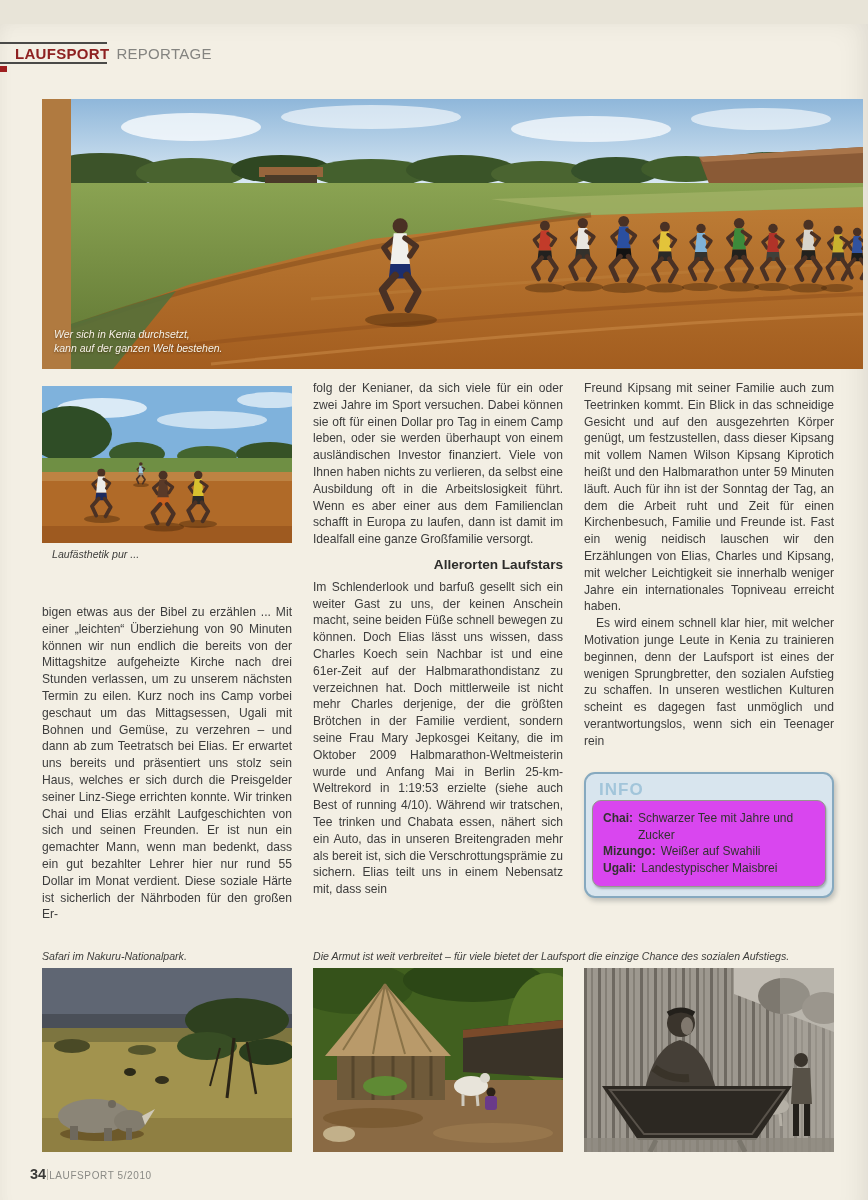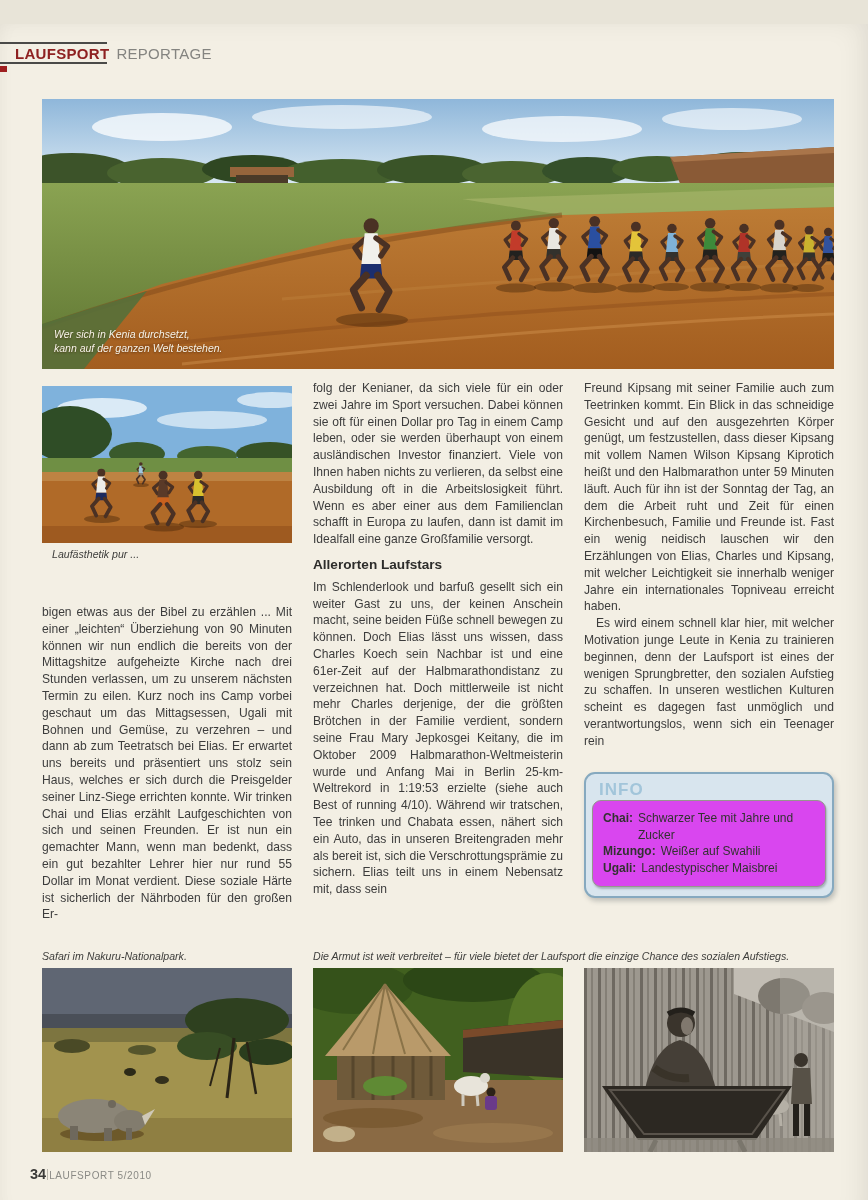--- a/index.html
+++ b/index.html
@@ -10,40 +10,40 @@
   .rule{position:absolute;left:0;width:107px;height:2px;background:#4a4a48;}
   .rule-top{top:18px;}
   .rule-bottom{top:38px;}
   .masthead-text{position:absolute;left:15px;top:21px;font-size:15px;letter-spacing:.3px;white-space:nowrap;}
   .brand{font-weight:bold;color:#8e2121;}
   .section{color:#848480;margin-left:7px;font-weight:400;}
   .red-tick{position:absolute;left:0;top:42px;width:7px;height:6px;background:#9e1f1f;}
   
   .photo{position:absolute;overflow:hidden;background:#b07a40;}
   .photo svg{display:block;width:100%;height:100%;}
-  .hero{left:42px;top:75px;width:792px;height:270px;}
+  .hero{left:42px;top:75px;width:792px;height:270px;padding-left:29px;}
   .hero-caption{position:absolute;left:12px;bottom:14px;color:#f6f2e8;font-style:italic;
     font-size:10.5px;line-height:14px;text-shadow:0 1px 2px rgba(60,30,0,.55);}
   .photo-small{left:42px;top:362px;width:250px;height:157px;}
   .photo-bl{left:42px;top:944px;width:250px;height:184px;}
   .photo-bm{left:313px;top:944px;width:250px;height:184px;}
   .photo-br{left:584px;top:944px;width:250px;height:184px;}
   
   .cap{position:absolute;font-style:italic;font-size:10.6px;color:#3d3d3b;line-height:13px;}
   .cap-small{left:52px;top:524px;width:250px;}
   .cap-bl{left:42px;top:926px;width:260px;}
   .cap-bm{left:313px;top:926px;width:522px;}
   
   .col{position:absolute;width:250px;font-size:12.1px;line-height:16.8px;color:#3c3c3c;
        text-align:justify;hyphens:auto;-webkit-hyphens:auto;}
   .col p{margin:0;}
   .col1{left:42px;top:580px;}
   .col2{left:313px;top:356px;}
   .col3{left:584px;top:356px;}
-  .subhead{font-size:13.6px;font-weight:bold;color:#2d2d2b;margin:9px 0 5px;text-align:left;}
+  .subhead{font-size:13.6px;font-weight:bold;color:#2d2d2b;margin:9px 0 5px;text-align:right;}
   .indent{text-indent:12px;}
   
   .info-outer{position:absolute;left:584px;top:748px;width:250px;box-sizing:border-box;
     background:#d8e5ee;border:2px solid #86a9bf;border-radius:11px;padding:4px 6px 9px 6px;
     box-shadow:2px 3px 5px rgba(40,50,60,.25);}
   .info-title{color:#a2c5da;font-weight:bold;font-size:17px;letter-spacing:1px;padding:2px 0 0 7px;}
   .info-inner{background:#d946ef;border:1px solid #96968e;border-radius:9px;padding:9px 8px 10px 10px;
     box-shadow:1px 2px 2px rgba(40,50,60,.28);}
   .info-entry{display:flex;font-size:12px;line-height:16.6px;color:#323230;}
   .info-entry .term{font-weight:bold;white-space:nowrap;margin-right:5px;}

